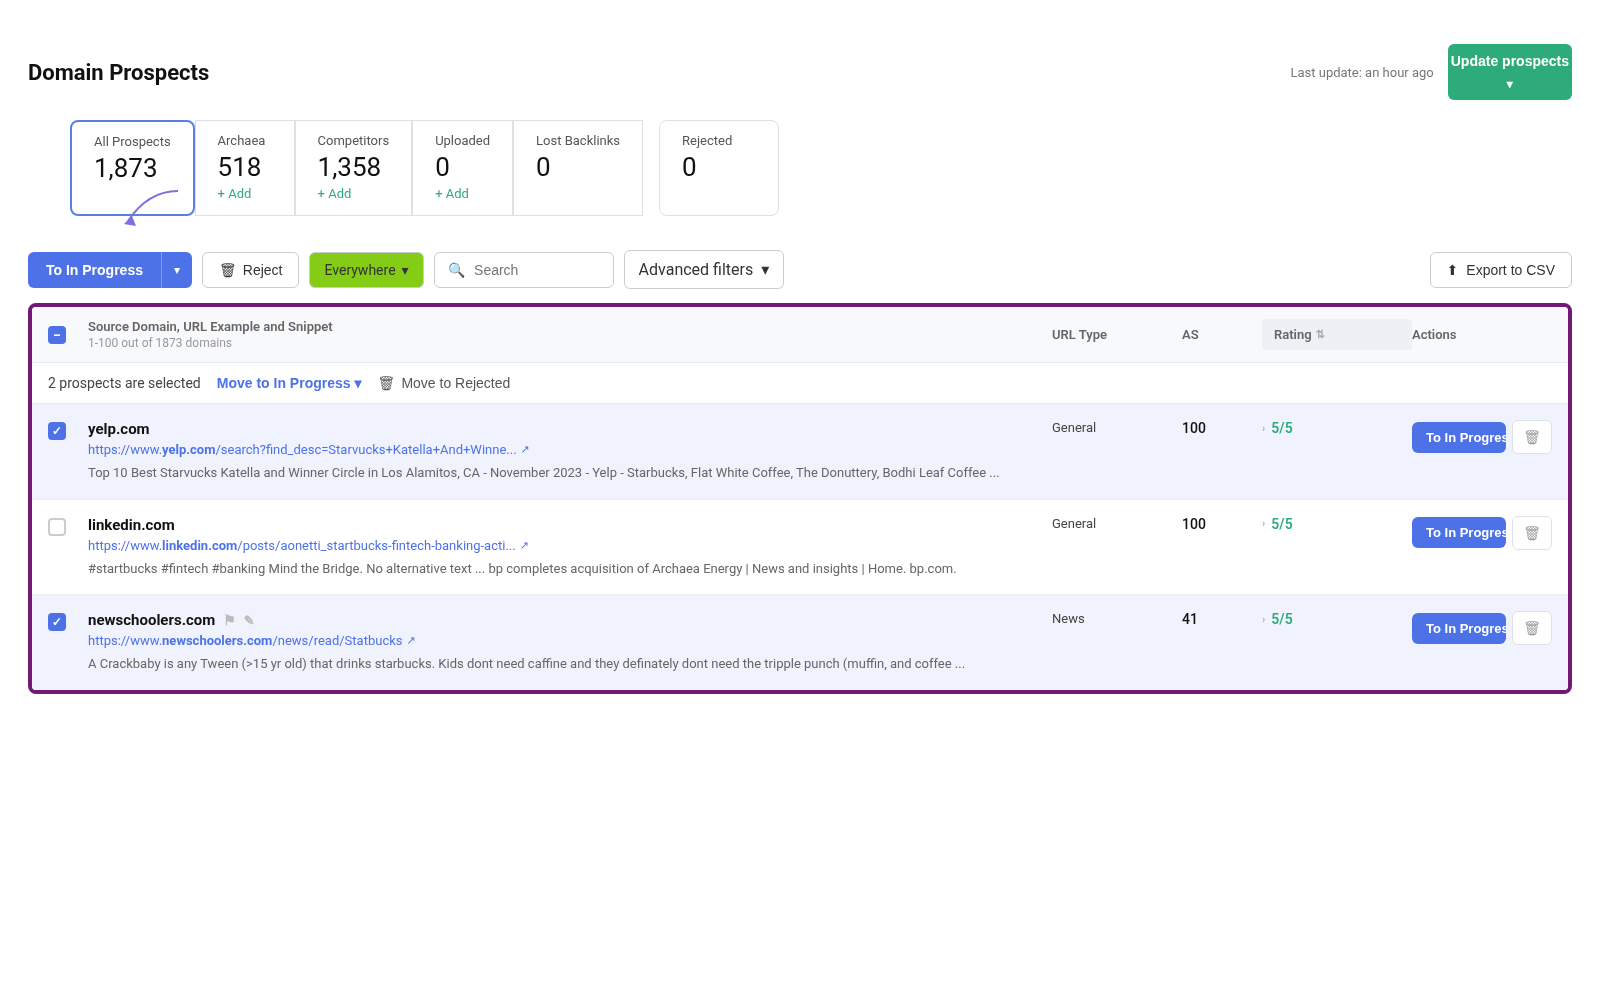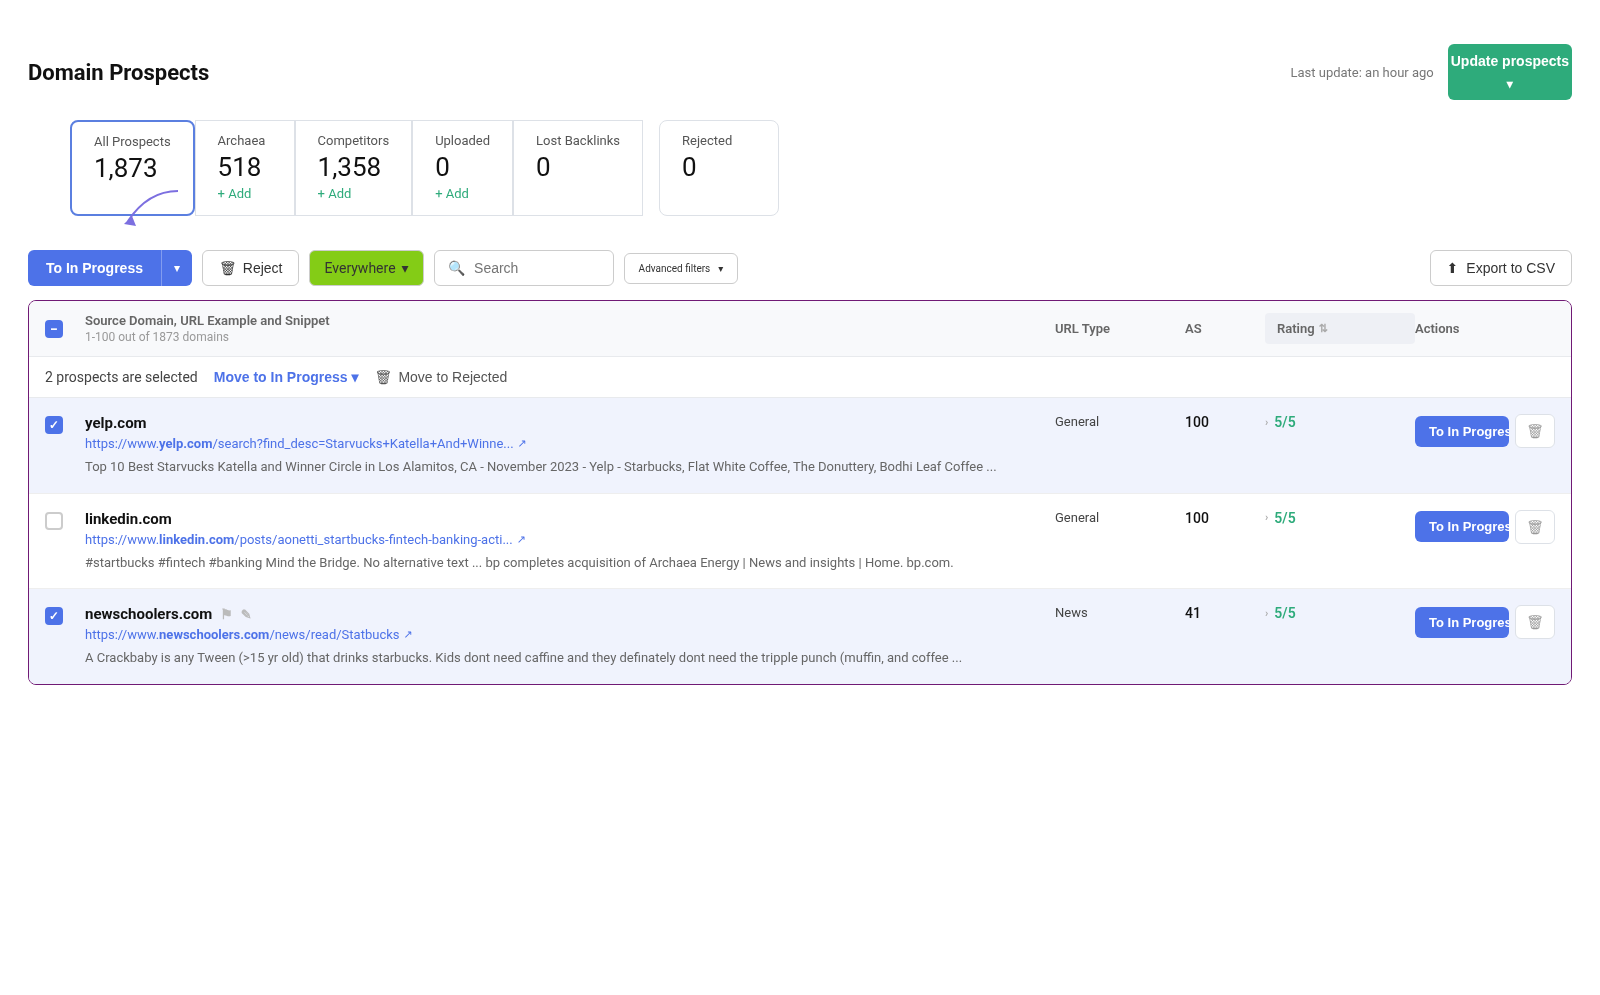--- a/index.html
+++ b/index.html
@@ -26,26 +26,26 @@
     .toolbar { display: flex; align-items: center; gap: 10px; margin: 20px 0 0; padding: 14px 0; }
     .btn-primary-split { display: flex; align-items: stretch; border-radius: 6px; overflow: hidden; }
     .btn-primary-main { background: #4d72e8; color: #fff; border: none; padding: 10px 18px; font-size: 14px; font-weight: 600; cursor: pointer; }
     .btn-primary-chevron { background: #4d72e8; color: #fff; border: none; border-left: 1px solid rgba(255,255,255,0.3); padding: 10px 12px; cursor: pointer; font-size: 12px; }
     .btn-reject { background: #fff; border: 1px solid #ccc; border-radius: 6px; padding: 9px 16px; font-size: 14px; cursor: pointer; display: flex; align-items: center; gap: 6px; color: #333; }
     .btn-reject .trash-icon { font-size: 14px; }
     .dropdown-filter { background: #84cc16; border: 1px solid #ccc; border-radius: 6px; padding: 9px 14px; font-size: 14px; cursor: pointer; display: flex; align-items: center; gap: 6px; color: #333; }
     .search-box { background: #fff; border: 1px solid #ccc; border-radius: 6px; padding: 9px 14px; font-size: 14px; display: flex; align-items: center; gap: 8px; min-width: 180px; }
     .search-box input { border: none; outline: none; font-size: 14px; color: #555; background: transparent; width: 120px; }
     .search-icon { color: #999; }
-    .adv-filter { background: #fff; border: 1px solid #ccc; border-radius: 6px; padding: 9px 14px; font-size: 10px; cursor: pointer; display: flex; align-items: center; gap: 8px; color: #333; }
+    .adv-filter { background: #fff; border: 1px solid #ccc; border-radius: 6px; padding: 9px 14px; font-size: 16px; cursor: pointer; display: flex; align-items: center; gap: 8px; color: #333; }
     .toolbar-spacer { flex: 1; }
     .export-btn { background: #fff; border: 1px solid #ccc; border-radius: 6px; padding: 9px 16px; font-size: 14px; cursor: pointer; display: flex; align-items: center; gap: 8px; color: #333; }
 
     
-    .table-wrap { margin-top: 0; border: 1px solid #701a75; border-radius: 8px; overflow: hidden; }
+    .table-wrap { margin-top: 0; border: 4px solid #701a75; border-radius: 8px; overflow: hidden; }
     .table-header { display: grid; grid-template-columns: 40px 1fr 130px 80px 150px 140px; align-items: center; padding: 12px 16px; background: #f8f9fb; border-bottom: 1px solid #e8eaed; }
     .th { font-size: 13px; color: #666; font-weight: 600; display: flex; align-items: center; gap: 4px; }
     .th.rating-col { background: #eef0f5; padding: 8px 12px; border-radius: 4px; }
     .sort-icon { color: #aaa; font-size: 11px; }
 
     
     .selection-bar { padding: 12px 16px; display: flex; align-items: center; gap: 16px; background: #fff; border-bottom: 1px solid #e8eaed; }
     .selection-text { font-size: 14px; color: #444; }
     .move-btn { color: #4d72e8; font-size: 14px; font-weight: 600; cursor: pointer; display: flex; align-items: center; gap: 4px; background: none; border: none; }
     .move-rejected-btn { color: #555; font-size: 14px; cursor: pointer; display: flex; align-items: center; gap: 6px; background: none; border: none; }

